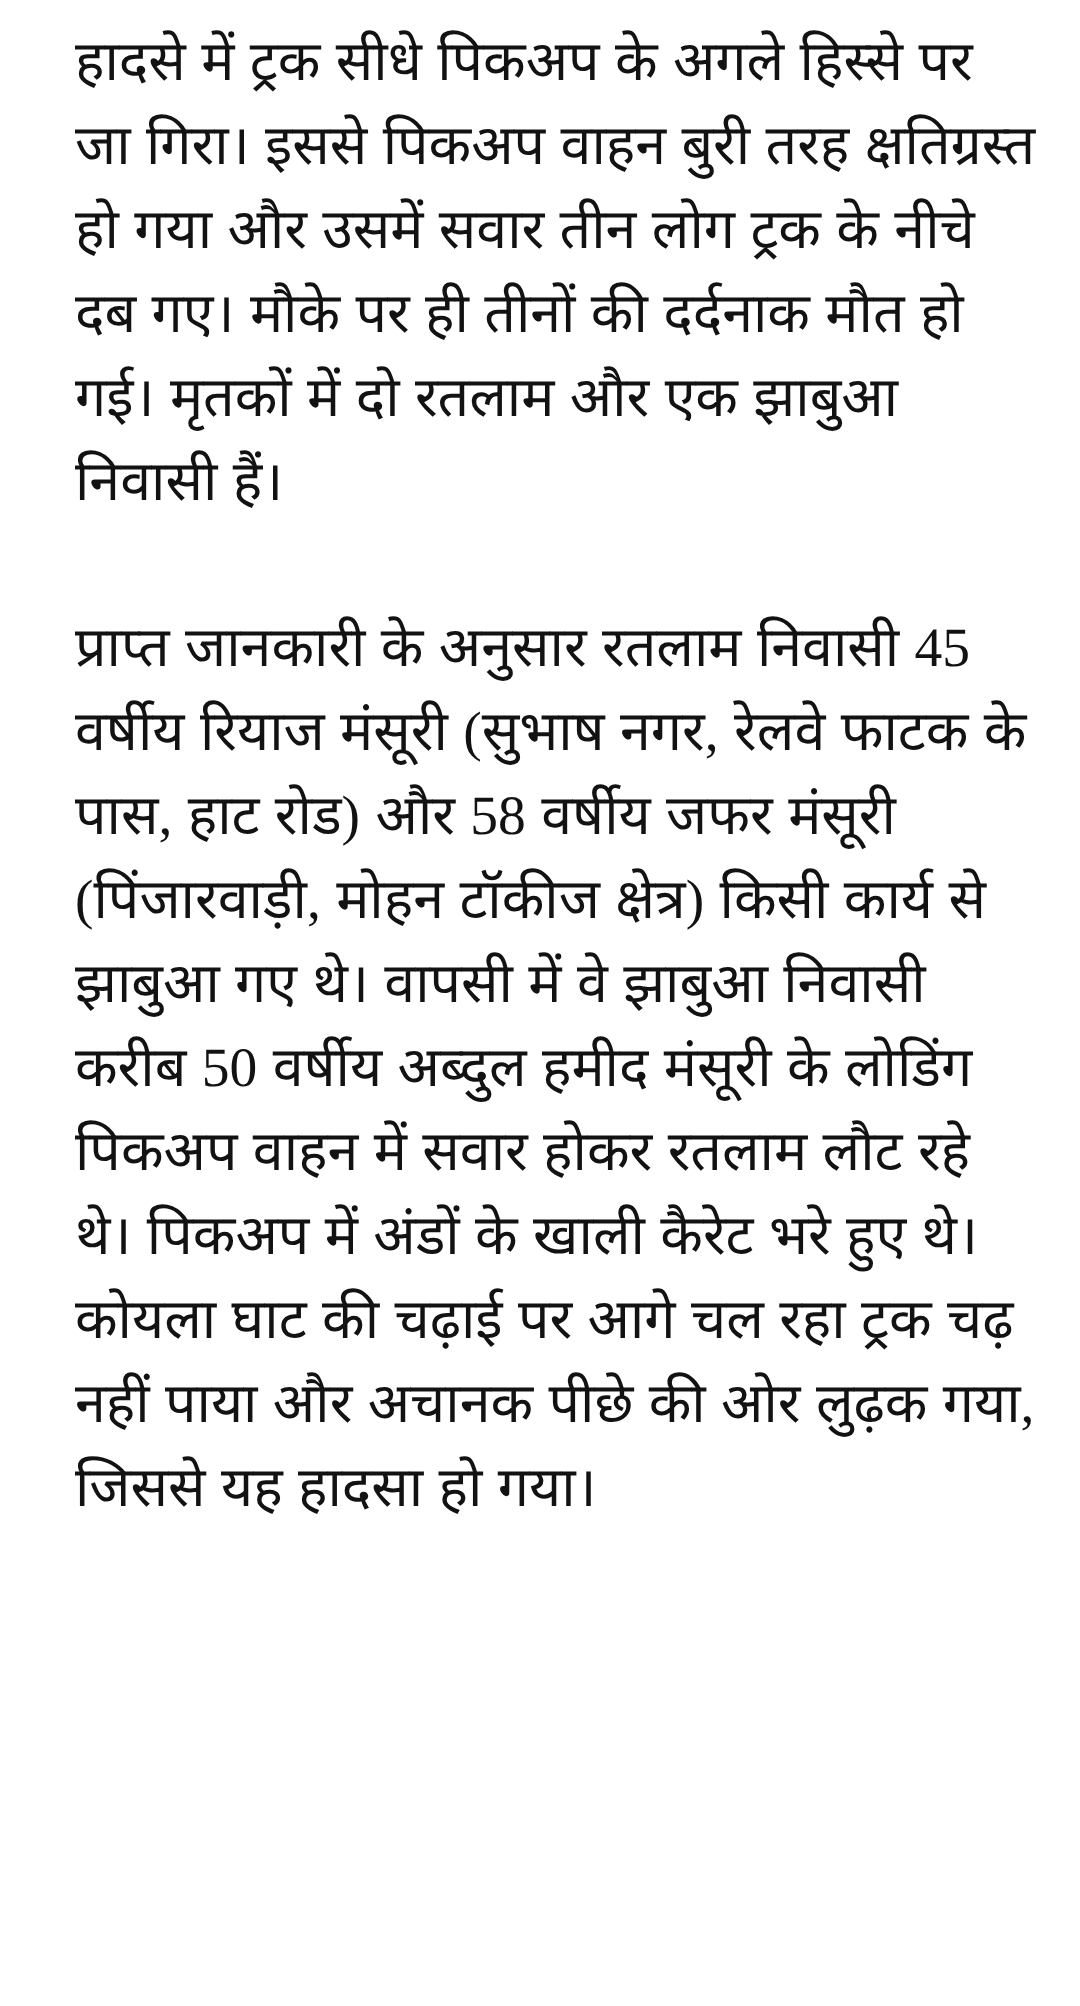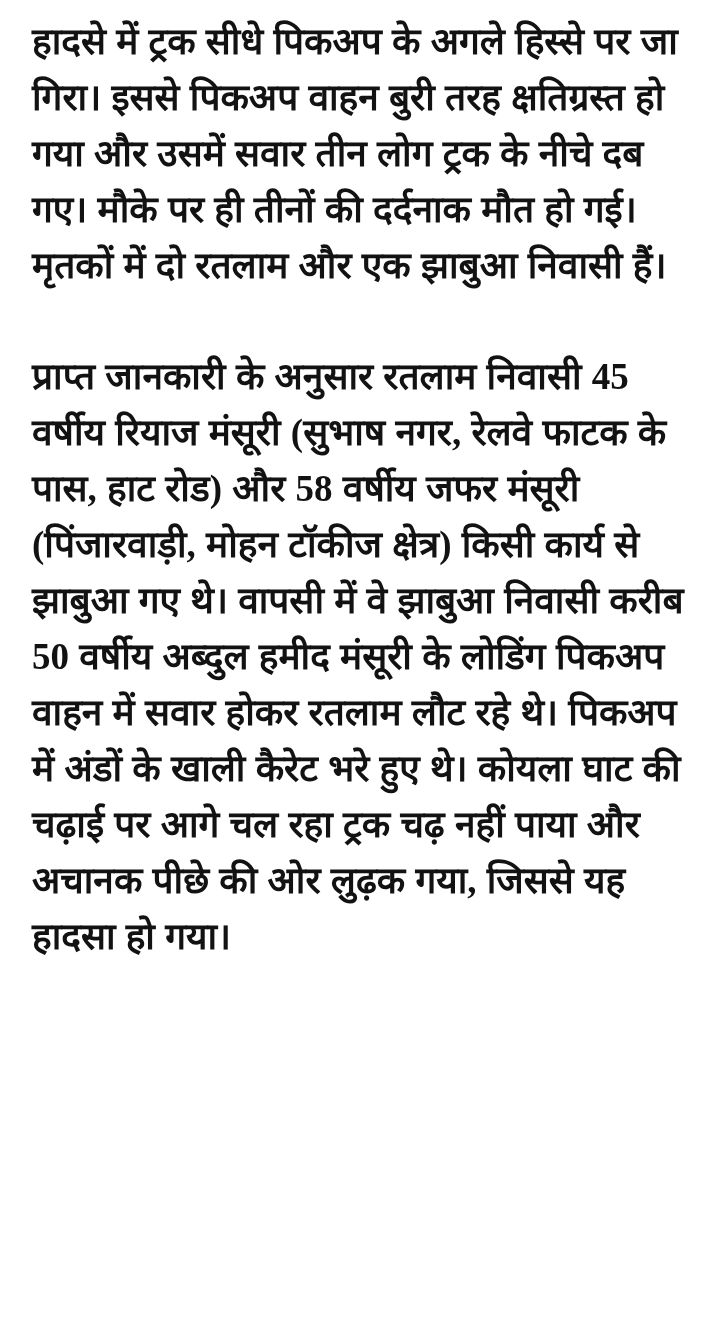--- a/index.html
+++ b/index.html
@@ -8,23 +8,23 @@
   }
   body {
     width: 720px;
     height: 1337px;
     background: #ffffff;
     overflow: hidden;
   }
   .article {
     box-sizing: border-box;
     width: 720px;
-    padding: 14px 26px 0 32px;
+    padding: 14px 26px 0 50px;
     font-family: "Liberation Serif", serif;
-    font-weight: 700;
+    font-weight: 400;
     font-size: 37px;
     line-height: 56px;
     color: #121212;
     text-align: left;
   }
   .article p {
     margin: 0 0 55px 0;
     word-spacing: 1px;
   }
 </style>

